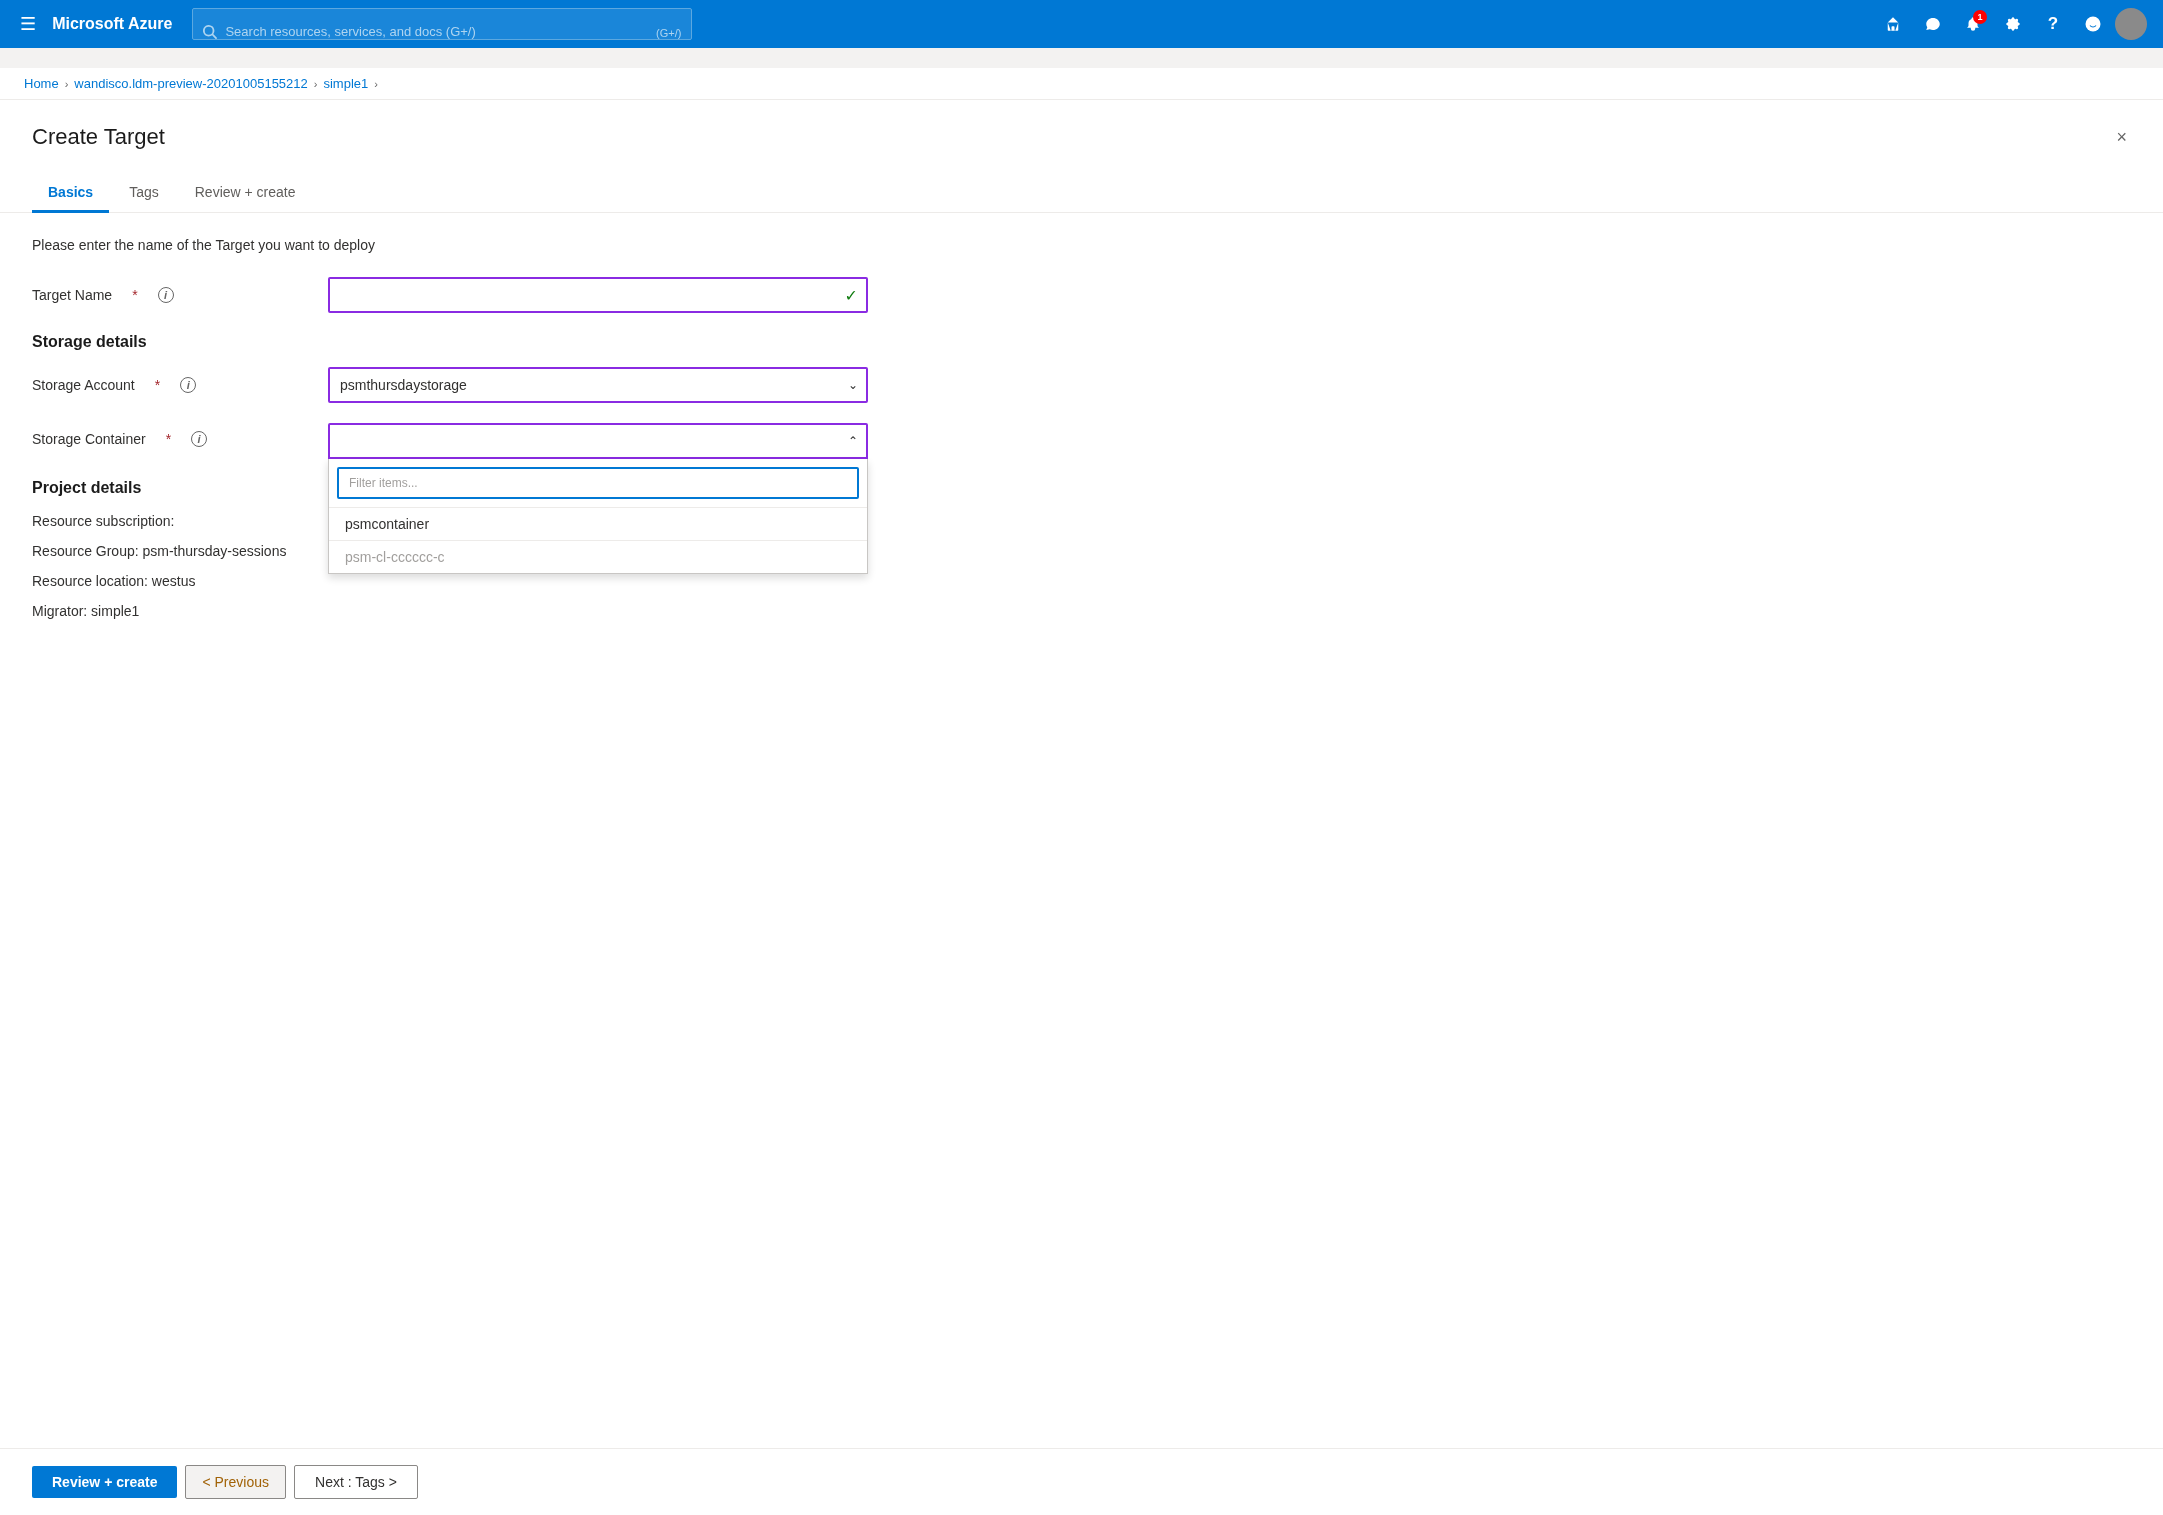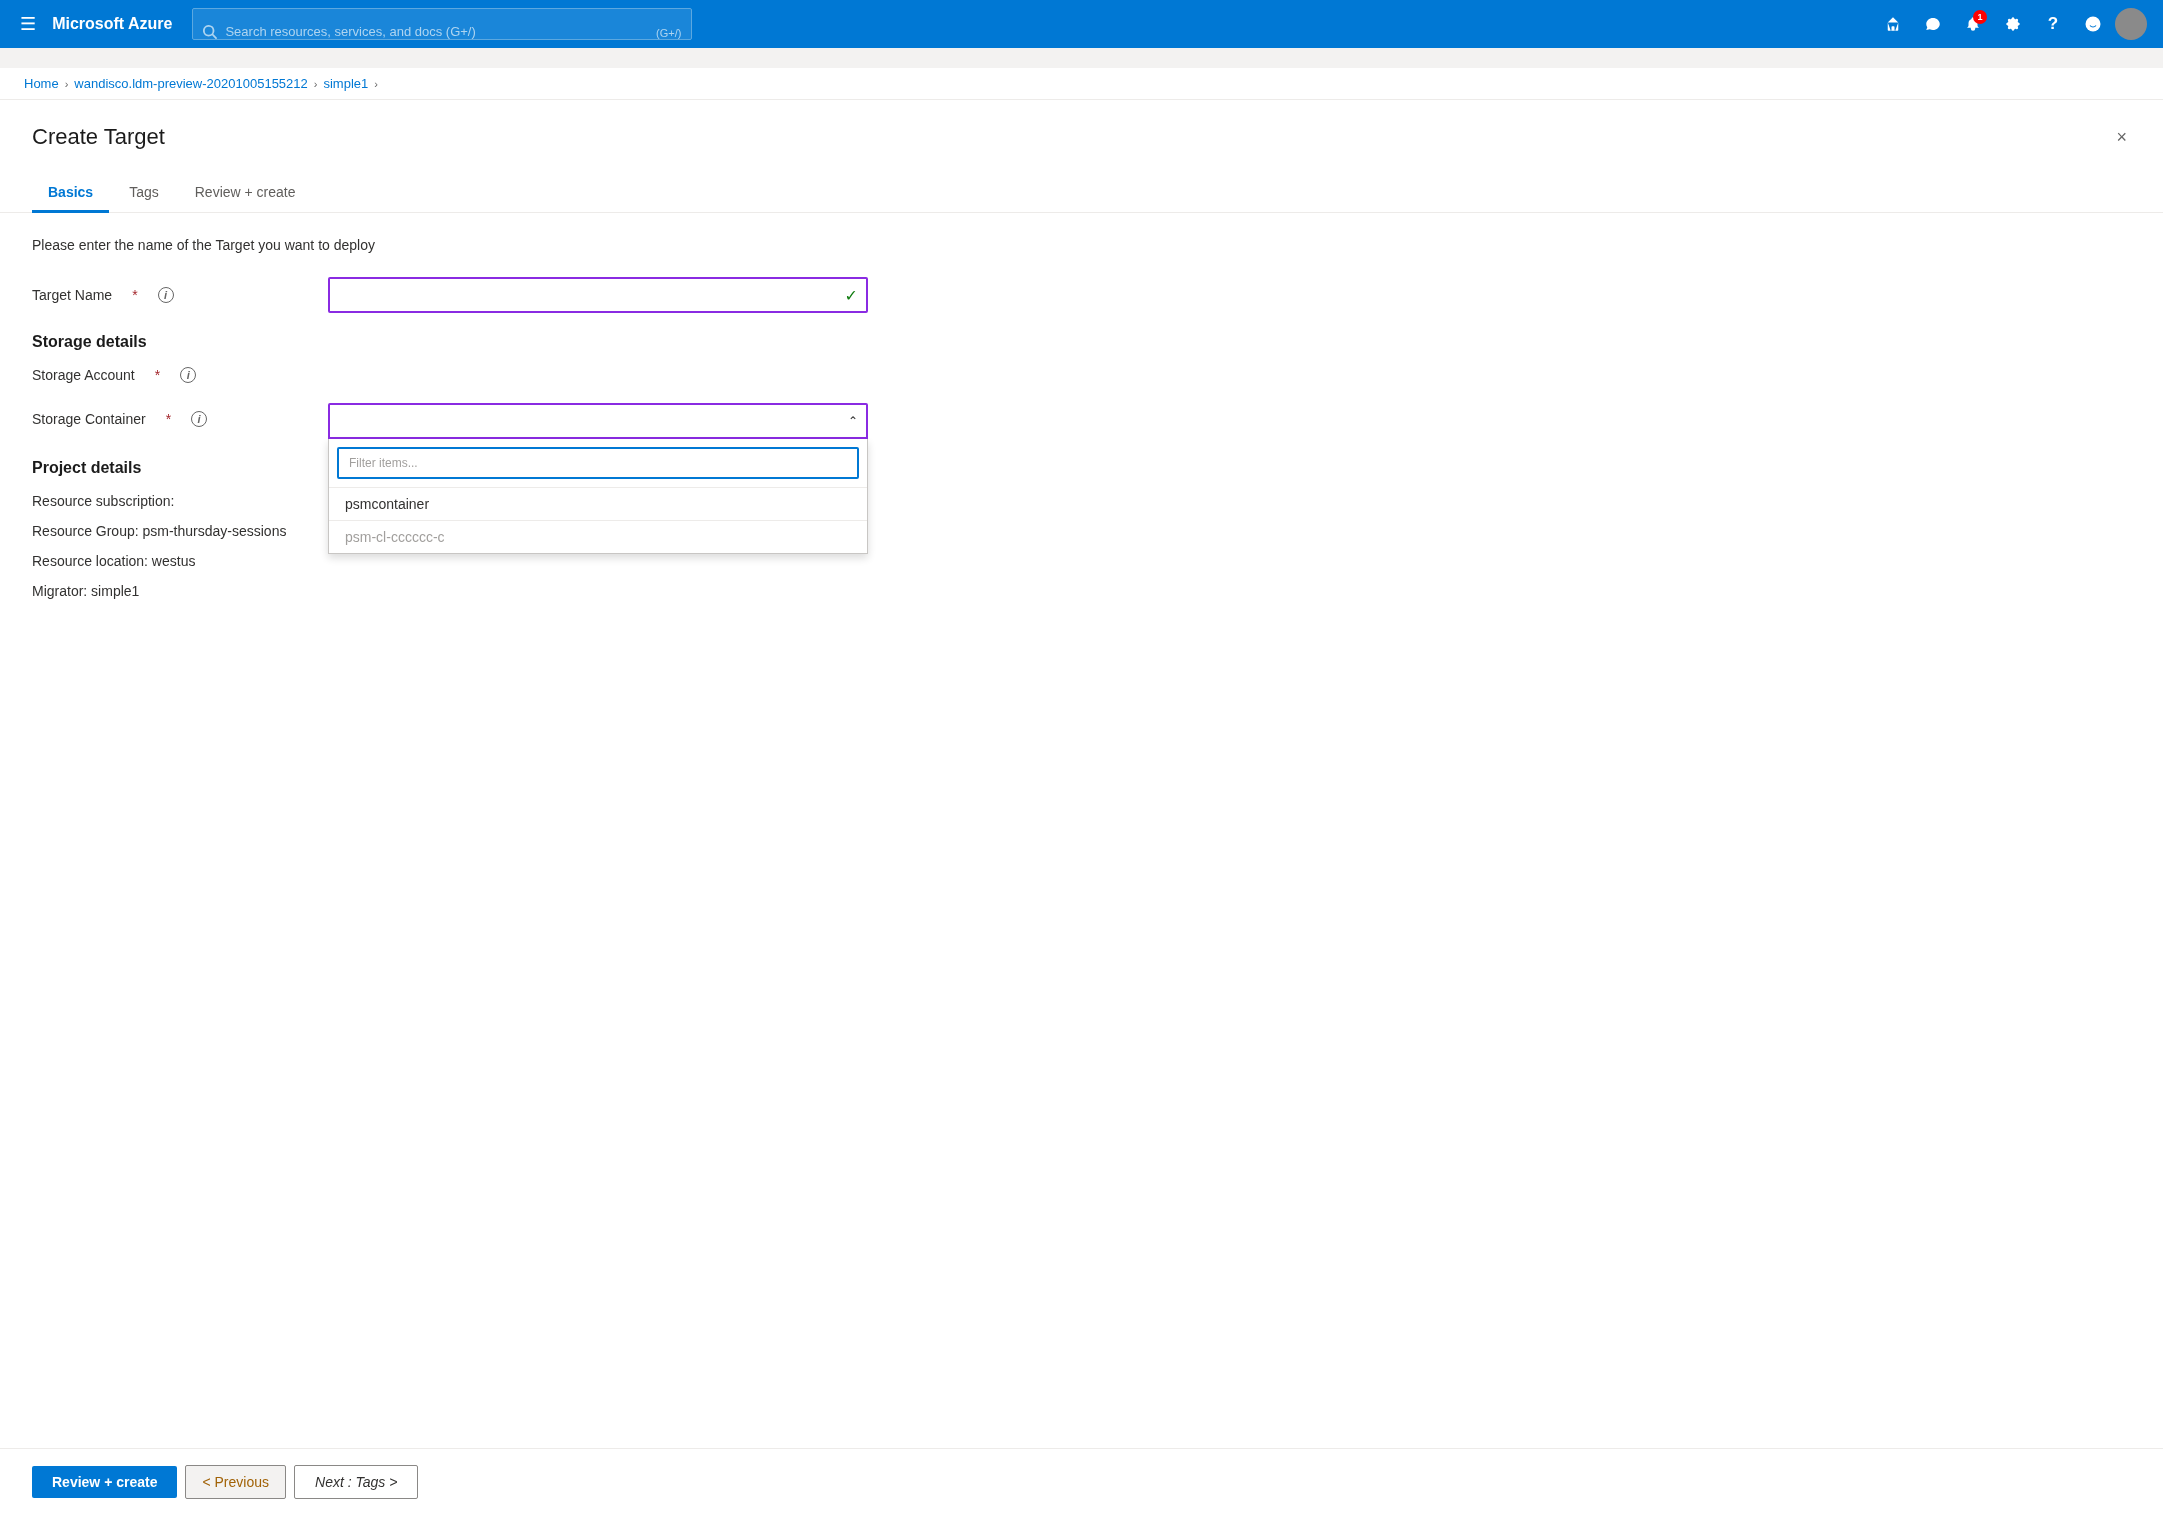--- a/index.html
+++ b/index.html
@@ -299,21 +299,21 @@
     .btn-secondary {
       background: #f3f2f1; color: #a16207;
       border: 1px solid #8a8886; border-radius: 2px;
       padding: 8px 16px; font-size: 14px;
       cursor: pointer; white-space: nowrap;
     }
     .btn-outline {
       background: white; color: #323130;
       border: 1px solid #8a8886; border-radius: 2px;
       padding: 8px 20px; font-size: 14px;
-      cursor: pointer; white-space: nowrap; font-style: italic;
+      cursor: pointer; white-space: nowrap;
     }
   </style>
 </head>
 <body>
 
 <nav class="top-nav">
   <span class="hamburger">☰</span>
   <span class="brand">Microsoft Azure</span>
   <div class="search-bar">
     <svg width="14" height="14" viewBox="0 0 16 16" fill="#aed4f0">
@@ -394,20 +394,26 @@
       </div>
     </div>
 
     <div class="section-title">Storage details</div>
 
     <div class="form-row">
       <div class="form-label">
         <span>Storage Account</span>
         <span class="required-star">*</span>
         <span class="info-icon">i</span>
+      </div>
+      <div class="dropdown-wrapper">
+        <div class="dropdown-field">
+          <span>psmthursdaystorage</span>
+        </div>
+        <span class="dropdown-caret">⌄</span>
       </div>
     </div>
 
     <div class="form-row" style="align-items:flex-start;">
       <div class="form-label" style="margin-top:8px;">
         <span>Storage Container</span>
         <span class="required-star">*</span>
         <span class="info-icon">i</span>
       </div>
       <div class="dropdown-open-wrapper">

